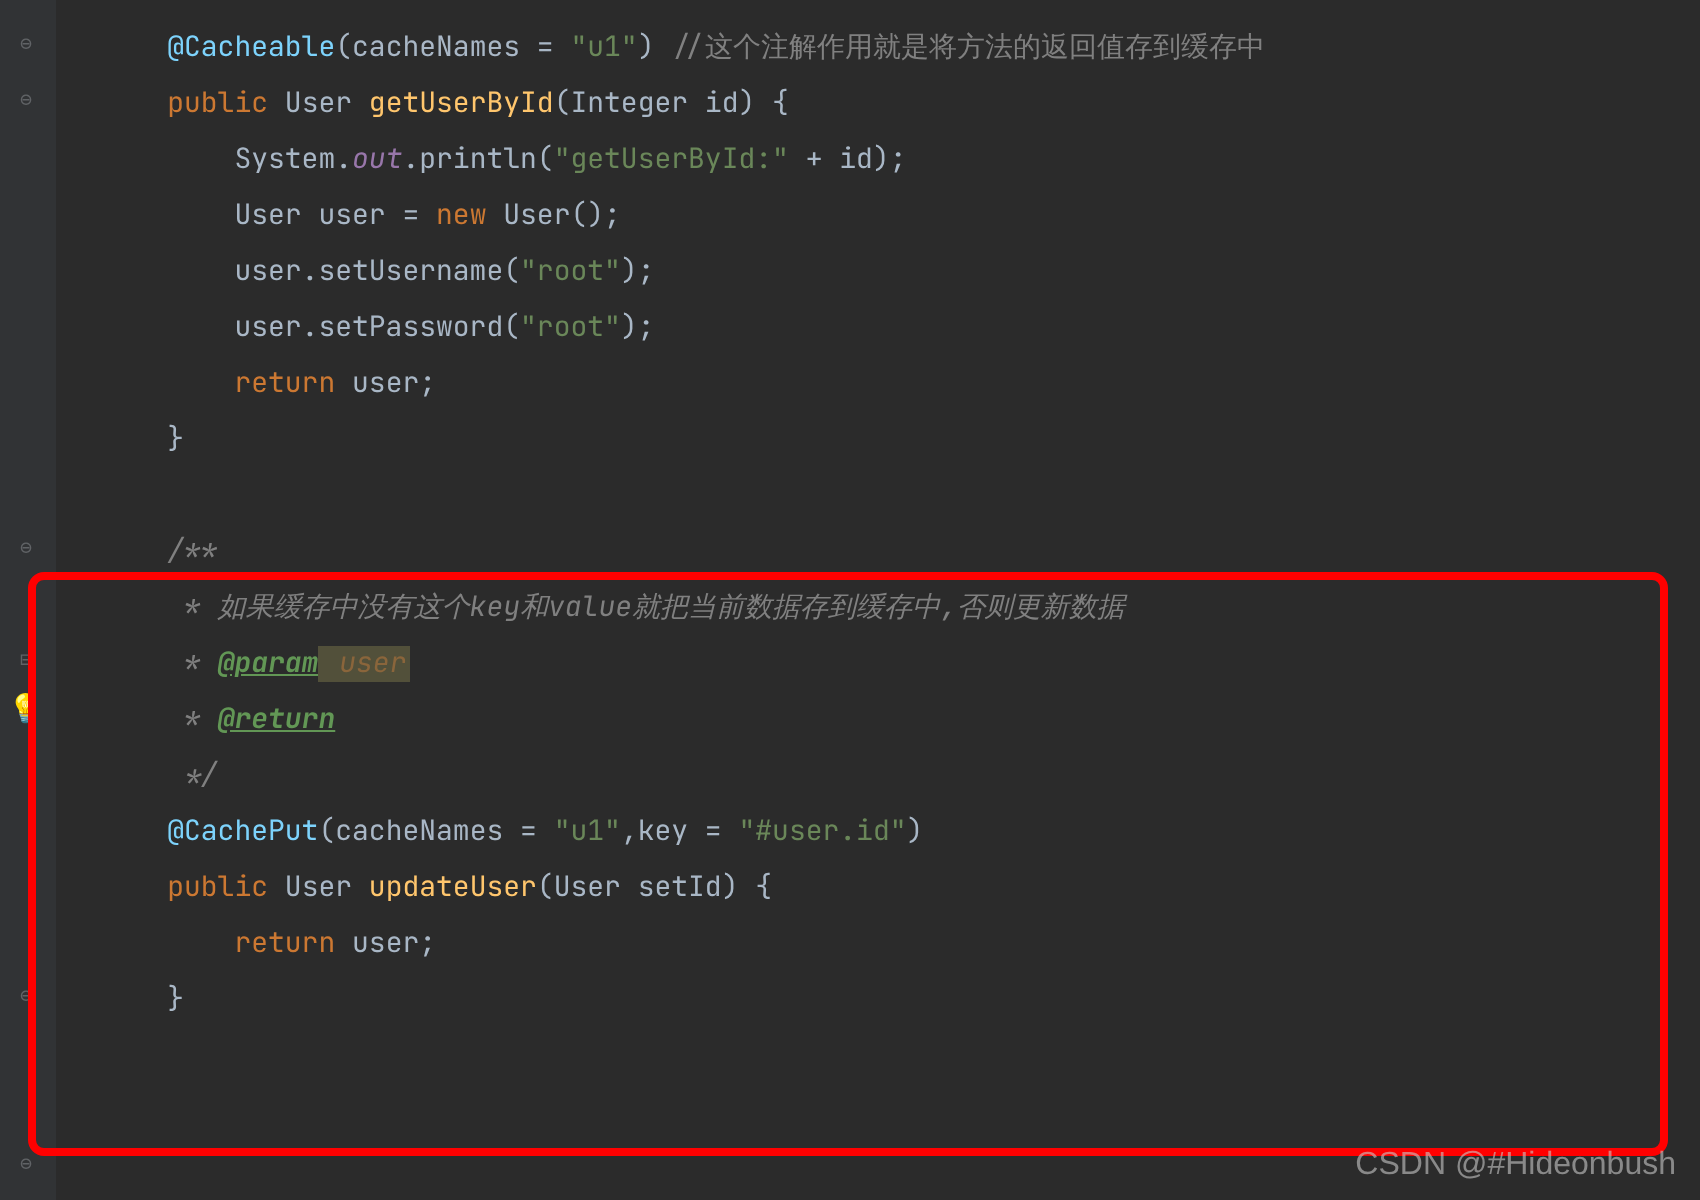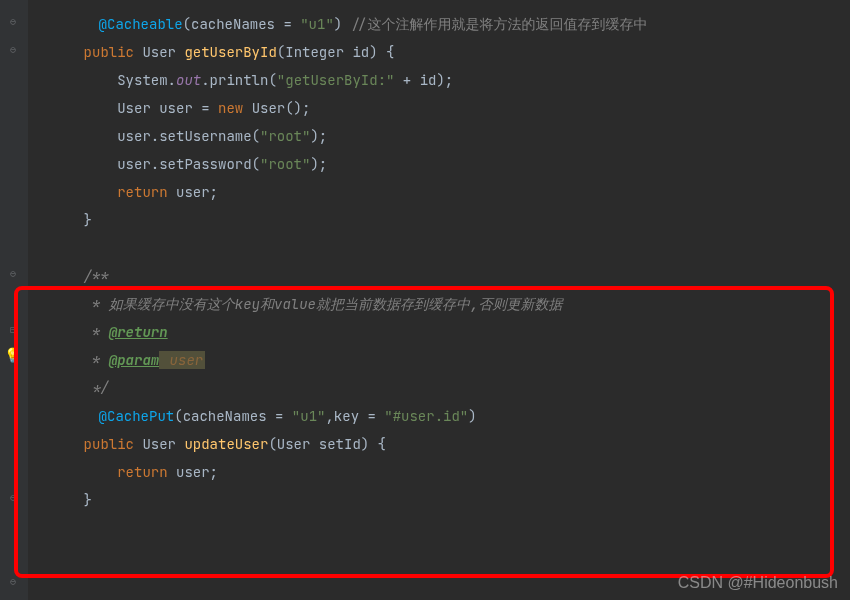--- a/index.html
+++ b/index.html
@@ -44,21 +44,21 @@
       font-size: 14px;
     }
     .code-area {
       margin-left: 28px;
       padding-left: 12px;
     }
     .line {
       white-space: pre;
       height: 28px;
     }
-    .annotation { color: #0ea5e9; margin-left: 15px; }
+    .annotation { color: #7dd3fc; }
     .keyword { color: #cc7832; }
     .string { color: #6a8759; }
     .comment { color: #808080; }
     .comment-italic { color: #808080; font-style: italic; }
     .method { color: #ffc66d; }
     .field { color: #9876aa; font-style: italic; }
     .param-tag { color: #629755; font-style: italic; font-weight: bold; text-decoration: underline; }
     .param-name { color: #8a653b; background: #52503a; font-style: italic; padding: 0 2px; }
     .return-tag { color: #629755; font-style: italic; font-weight: bold; text-decoration: underline; }
     .default { color: #a9b7c6; }
@@ -96,22 +96,22 @@
     <div class="line">    <span class="keyword">public </span><span class="default">User </span><span class="method">getUserById</span><span class="default">(Integer id) {</span></div>
     <div class="line">        <span class="default">System.</span><span class="field">out</span><span class="default">.println(</span><span class="string">"getUserById:"</span><span class="default"> + id);</span></div>
     <div class="line">        <span class="default">User user = </span><span class="keyword">new </span><span class="default">User();</span></div>
     <div class="line">        <span class="default">user.setUsername(</span><span class="string">"root"</span><span class="default">);</span></div>
     <div class="line">        <span class="default">user.setPassword(</span><span class="string">"root"</span><span class="default">);</span></div>
     <div class="line">        <span class="keyword">return </span><span class="default">user;</span></div>
     <div class="line">    <span class="default">}</span></div>
     <div class="line"> </div>
     <div class="line">    <span class="comment-italic">/**</span></div>
     <div class="line">    <span class="comment-italic"> * 如果缓存中没有这个key和value就把当前数据存到缓存中,否则更新数据</span></div>
+    <div class="line">    <span class="comment-italic"> * </span><span class="param-tag">@param</span><span class="param-name"> user</span></div>
     <div class="line">    <span class="comment-italic"> * </span><span class="return-tag">@return</span></div>
-    <div class="line">    <span class="comment-italic"> * </span><span class="param-tag">@param</span><span class="param-name"> user</span></div>
     <div class="line">    <span class="comment-italic"> */</span></div>
     <div class="line">    <span class="annotation">@CachePut</span><span class="default">(</span><span class="default">cacheNames = </span><span class="string">"u1"</span><span class="default">,key = </span><span class="string">"#user.id"</span><span class="default">)</span></div>
     <div class="line">    <span class="keyword">public </span><span class="default">User </span><span class="method">updateUser</span><span class="default">(User setId) {</span></div>
     <div class="line">        <span class="keyword">return </span><span class="default">user;</span></div>
     <div class="line">    <span class="default">}</span></div>
   </div>
 </div>
 
 <div class="red-box" style="left:14px; top:286px; width:820px; height:292px"></div>
 

